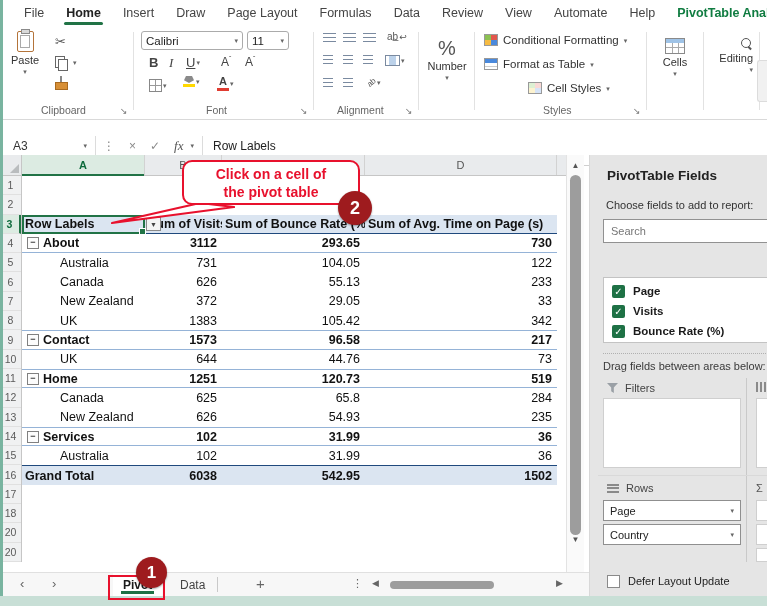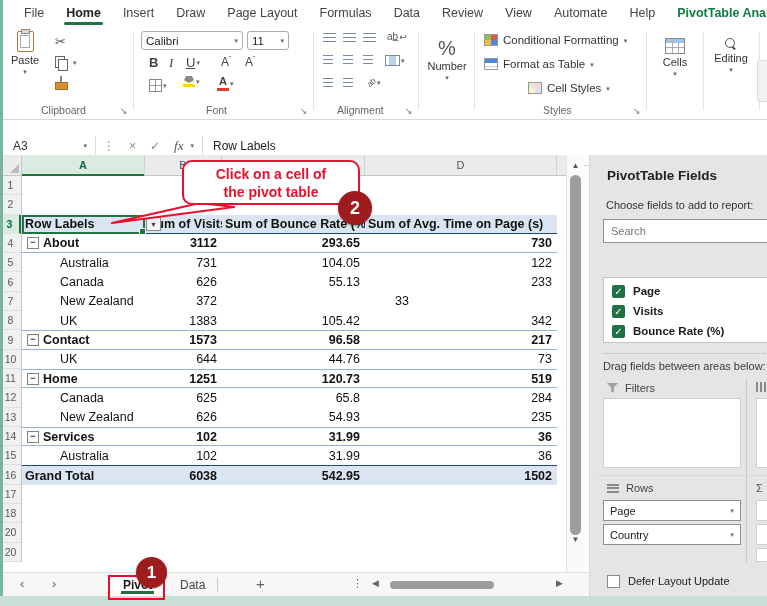--- a/index.html
+++ b/index.html
@@ -294,21 +294,21 @@
     <div class="launch" style="left:630px;">↘</div>
     <div class="rsep" style="left:643px;"></div>
 
     <div class="bigbtn" style="left:652px;top:12px;width:40px;">
       <span class="icon-cells"></span>
       <span>Cells</span>
       <span class="chev">▾</span>
     </div>
     <div class="rsep" style="left:700px;"></div>
 
-    <div class="bigbtn" style="left:706px;top:12px;width:44px;">
+    <div class="bigbtn" style="left:706px;top:12px;width:44px;align-items:flex-end;">
       <span class="icon-mag"></span>
       <span>Editing</span>
       <span class="chev">▾</span>
     </div>
     <div class="rsep" style="left:756px;"></div>
     <div class="cutoff"></div>
   </div>
 
   <div class="fbar">
     <div class="namebox">
@@ -388,20 +388,21 @@
           </div>
           <div class="pcell c1">626</div>
           <div class="pcell c2">55.13</div>
           <div class="pcell c3">233</div>
         </div>
         <div class="prow detail">
           <div class="pcell c0">
             <span>New Zealand</span>
           </div>
           <div class="pcell c1">372</div>
+          <div class="pcell c2">29.05</div>
           <div class="pcell c3">33</div>
         </div>
         <div class="prow detail">
           <div class="pcell c0">
             <span>UK</span>
           </div>
           <div class="pcell c1">1383</div>
           <div class="pcell c2">105.42</div>
           <div class="pcell c3">342</div>
         </div>

